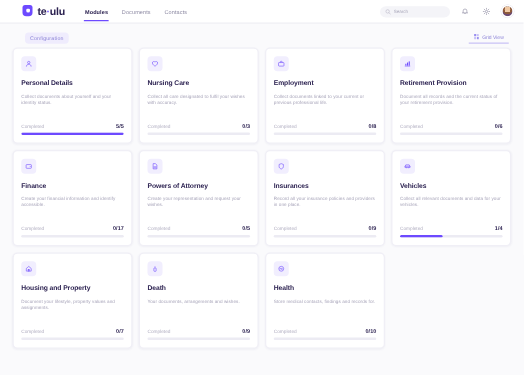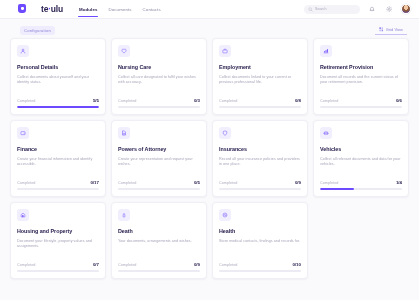--- a/index.html
+++ b/index.html
@@ -20,21 +20,21 @@
   .topbar {
     height: 19px;
     background: #ffffff;
     border-bottom: 1px solid #eeeef4;
     display: flex; align-items: center;
     padding: 0 8px 0 18px;
     flex: 0 0 auto;
     position: relative;
     z-index: 5;
   }
-  .brand { display: flex; align-items: flex-start; gap: 15px; }
+  .brand { display: flex; align-items: flex-start; gap: 4px; }
   .brand-mark {
     width: 8px; height: 9px;
     background: #6d4aff;
     border-radius: 2px 2px 3px 3px;
     position: relative;
     display: flex; align-items: center; justify-content: center;
   }
   .brand-mark::after {
     content: "";
     width: 3px; height: 3.4px;

